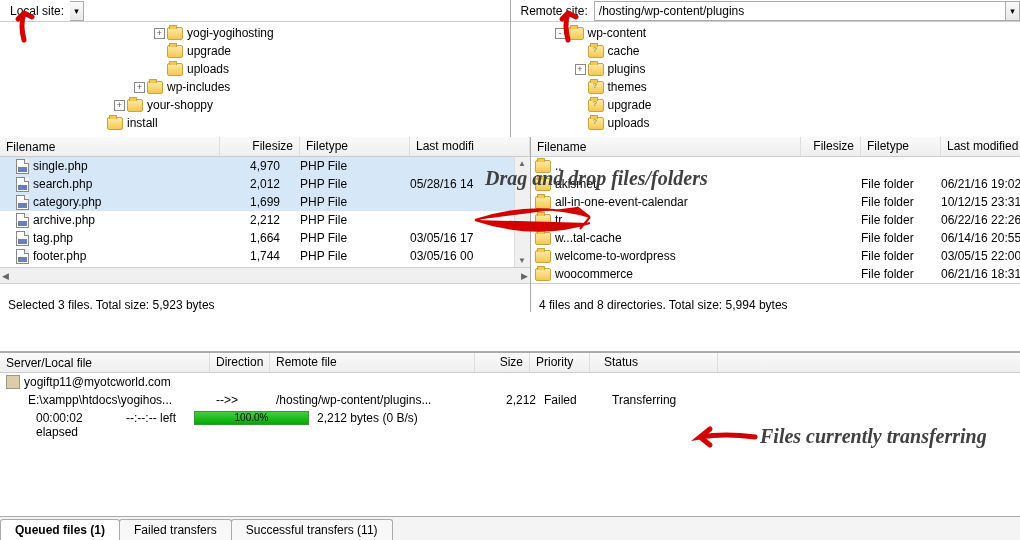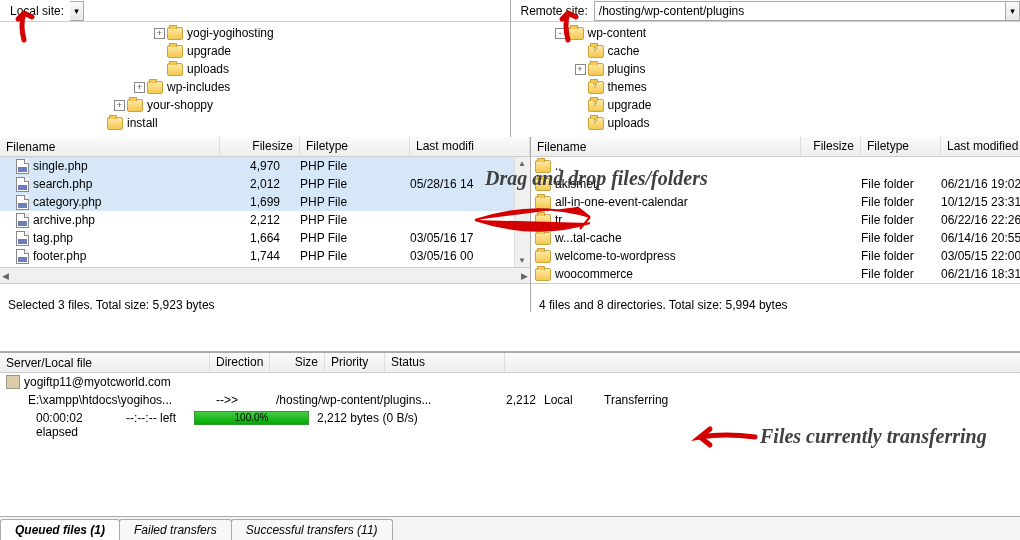--- a/index.html
+++ b/index.html
@@ -44,25 +44,25 @@
 .transfer-pane { border-top: 1px solid #aaa; }
 .transfer-header { display: flex; height: 20px; border-bottom: 1px solid #ccc; background: linear-gradient(#fafafa,#eee); }
 .transfer-header > div { padding: 2px 6px; border-right: 1px solid #ddd; font-size: 12px; }
 .transfer-body { height: 58px; padding: 2px 6px; font-size: 12px; }
 .t-row { display: flex; align-items: flex-start; height: 18px; }
 .tc-serv { width: 210px; display: flex; align-items: center; }
 .tc-dir { width: 60px; }
 .tc-remote { width: 205px; }
 .tc-size { width: 55px; text-align: right; }
 .tc-pri { width: 60px; padding-left: 8px; }
-.tc-stat { width: 120px; padding-left: 8px; }
+.tc-stat { width: 120px; padding-left: 8px; margin-left: 8px; }
 .server-icon { width: 14px; height: 14px; background: #ddccaa; border: 1px solid #998; margin-right: 4px; }
 .progress-bar { width: 115px; height: 14px; border: 1px solid #393; background: linear-gradient(#4c4,#0a0); color: #000; font-size: 10px; text-align: center; line-height: 12px; margin: 0 8px; }
 .tabs-bar { position: absolute; bottom: 0; left: 0; right: 0; height: 24px; border-top: 1px solid #aaa; background: #f4f4f4; display: flex; align-items: flex-end; }
-.tab { padding: 3px 14px; border: 1px solid #aaa; border-bottom: none; background: #f8f8f8; font-size: 12px; margin-right: -1px; border-radius: 3px 3px 0 0; font-style: italic; }
+.tab { padding: 3px 14px; border: 1px solid #aaa; border-bottom: none; background: #f8f8f8; font-size: 12px; margin-right: -1px; border-radius: 3px 3px 0 0; }
 .tab.active { background: #fff; font-weight: bold; }
 .annot { position: absolute; color: #404040; font-family: "Times New Roman", serif; font-style: italic; font-weight: bold; font-size: 20px; pointer-events: none; }
 .arrow-svg { position: absolute; pointer-events: none; }
 </style>
 </head>
 <body>
 
 <div class="panel-row" style="height:137px">
   <div class="panel">
     <div class="path-bar">
@@ -272,37 +272,38 @@
         </div>
     </div>
     <div class="status-strip">4 files and 8 directories. Total size: 5,994 bytes</div>
   </div>
 </div>
 
 <div class="transfer-pane">
   <div class="transfer-header">
     <div class="tc-serv">Server/Local file</div>
     <div class="tc-dir">Direction</div>
+    <div class="tc-remote">Remote file</div>
     <div class="tc-size">Size</div>
     <div class="tc-pri">Priority</div>
     <div class="tc-stat">Status</div>
   </div>
   <div class="transfer-body">
     <div class="t-row">
       <div class="tc-serv">
           <span class="server-icon"></span>
           <span>yogiftp11@myotcworld.com</span>
         </div>
     </div>
     <div class="t-row">
       <div class="tc-serv" style="padding-left:22px">E:\xampp\htdocs\yogihos...</div>
       <div class="tc-dir">--&gt;&gt;</div>
       <div class="tc-remote">/hosting/wp-content/plugins...</div>
       <div class="tc-size">2,212</div>
-      <div class="tc-pri">Local</div>
+      <div class="tc-pri">Failed</div>
       <div class="tc-stat">Transferring</div>
     </div>
     <div class="t-row">
       <div style="width:90px;padding-left:30px">00:00:02 elapsed</div>
       <div style="width:90px;padding-left:30px">--:--:-- left</div>
       <div class="progress-bar">100.0%</div>
       <div>2,212 bytes (0 B/s)</div>
     </div>
   </div>
 </div>

